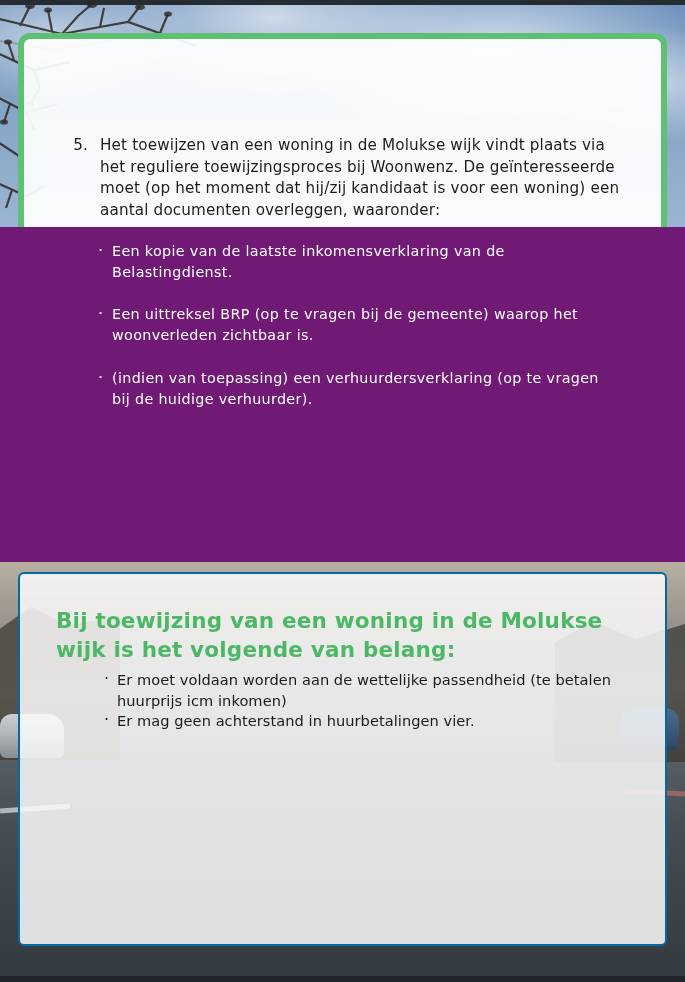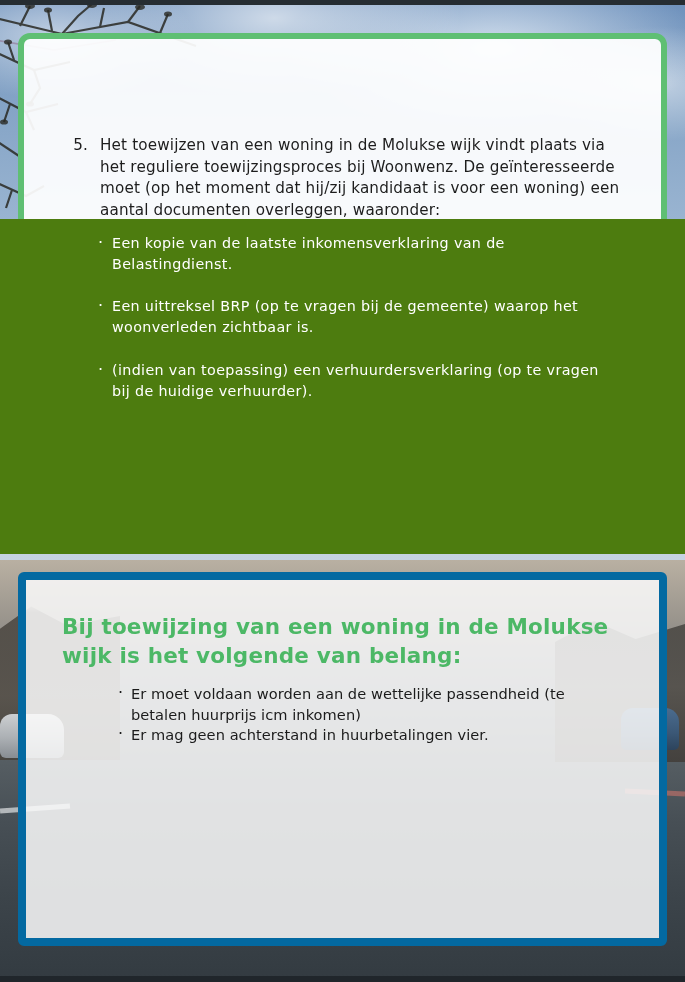--- a/index.html
+++ b/index.html
@@ -145,24 +145,24 @@
     flex: 0 0 auto;
     width: 18px;
     text-align: right;
   }
   .numbered .body { flex: 1 1 auto; }
 
   
   .green-band {
     position: absolute;
     left: 0;
-    top: 219px;
+    top: 227px;
     width: 685px;
     height: 335px;
-    background: #4d7c0f;
+    background: #701a75;
   }
   .green-list {
     position: absolute;
     left: 98px;
     top: 14px;
     right: 70px;
     margin: 0;
     padding: 0;
     list-style: none;
     color: #ffffff;
@@ -187,21 +187,21 @@
   }
 
   
   .card-bottom {
     position: absolute;
     left: 18px;
     top: 572px;
     width: 649px;
     height: 374px;
     box-sizing: border-box;
-    border: 8px solid #0369a1;
+    border: 2px solid #0369a1;
     border-radius: 6px;
     background: rgba(250,250,250,0.86);
     overflow: hidden;
   }
   .heading-green {
     position: absolute;
     color: #4cb866;
     font-weight: bold;
     font-size: 21.5px;
     line-height: 1.35;
@@ -215,21 +215,21 @@
   .heading-2 {
     left: 36px;
     top: 182px;
     right: 46px;
   }
   .black-list {
     position: absolute;
     left: 76px;
     top: 88px;
     right: 40px;
-    margin: 16px;
+    margin: 8px;
     padding: 0;
     list-style: none;
     color: #1b1b1b;
     font-size: 14.6px;
     line-height: 1.42;
     letter-spacing: .05px;
   }
   .black-list li {
     position: relative;
     padding-left: 13px;

